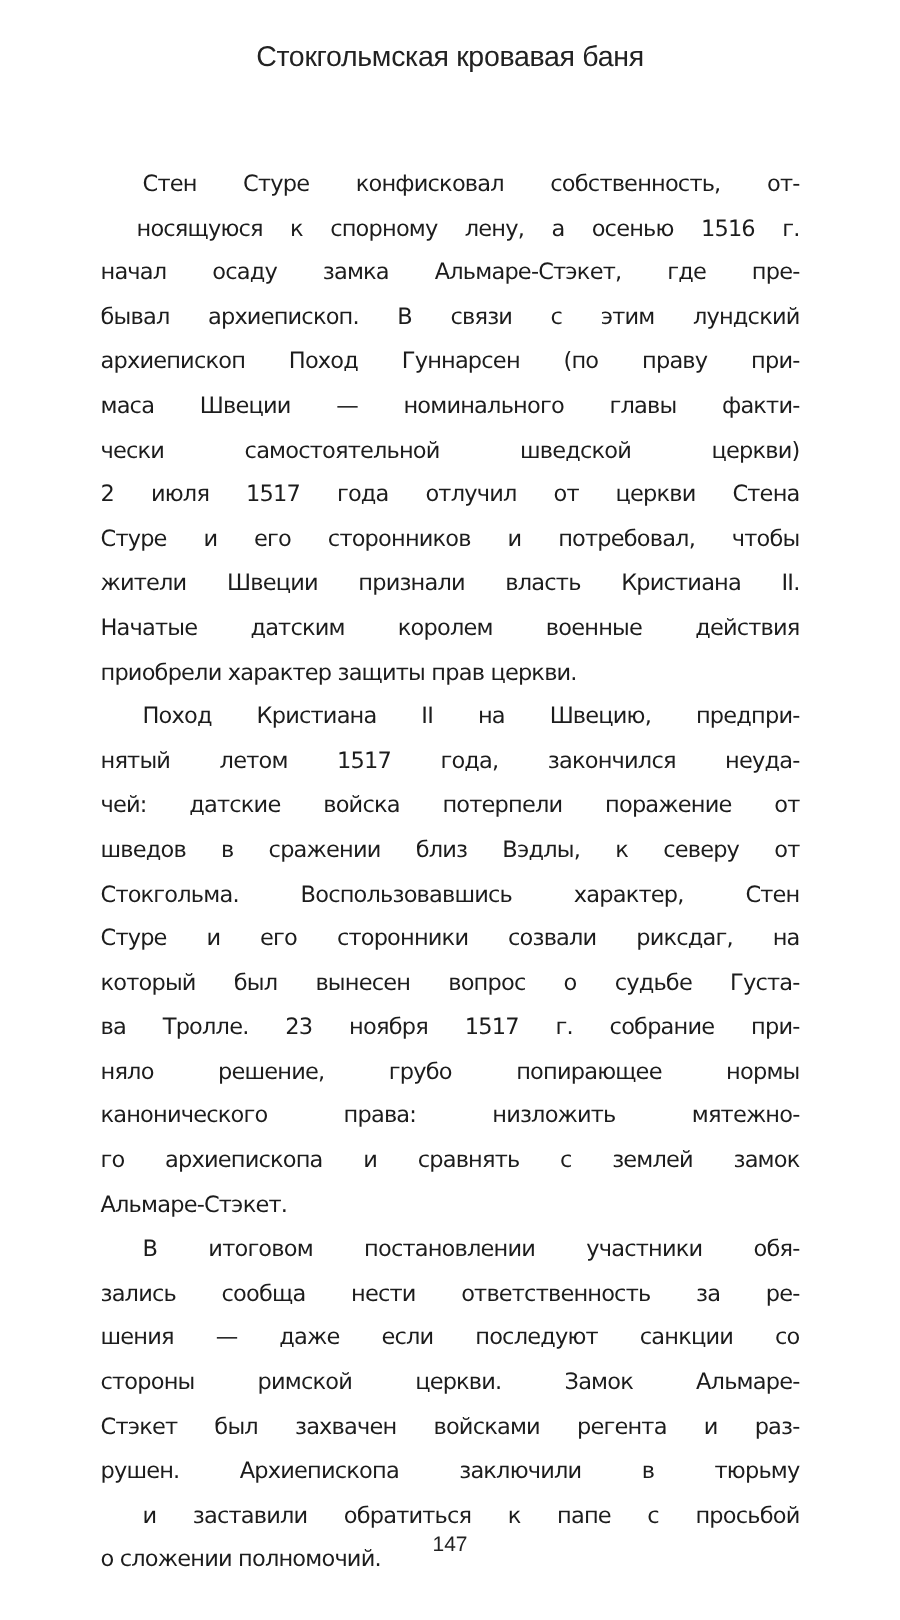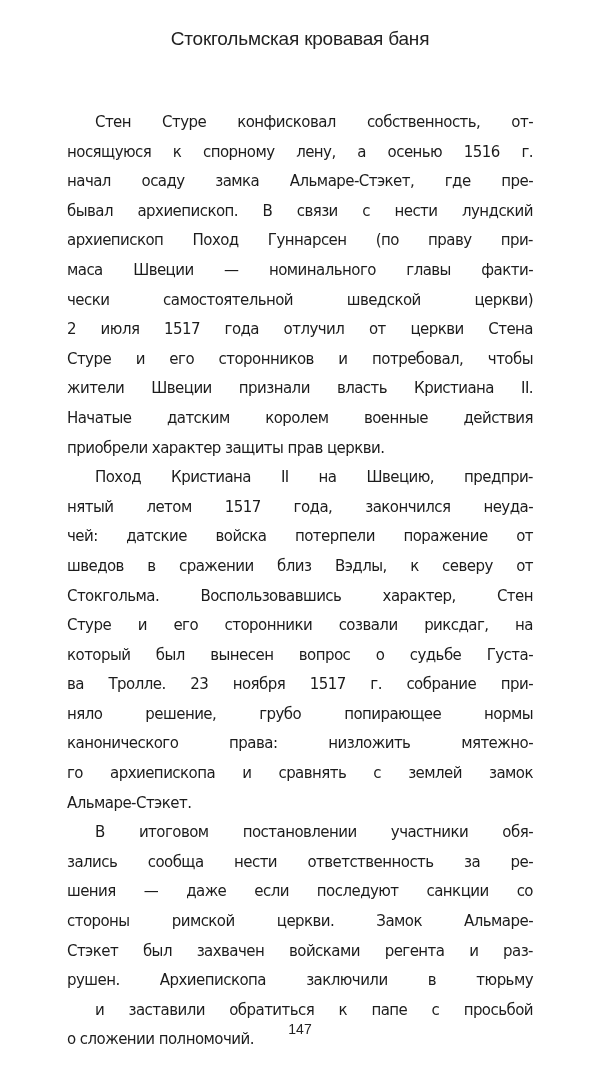--- a/index.html
+++ b/index.html
@@ -16,23 +16,23 @@
              font-family: "Liberation Sans", sans-serif; font-size: 14px; color: #222; }
   </style>
 </head>
 <body>
 
 <div class="running-head">Стокгольмская кровавая баня</div>
 
 <div class="body-text">
   <div>
     <span class="line indent" style="white-space: normal;">Стен Стуре конфисковал собственность, от-</span>
-    <span class="line" style="white-space: normal;">носящуюся к спорному лену, а осенью 1516 г.</span>
+    <span class="line" style="white-space: normal; margin-left: 24px;">носящуюся к спорному лену, а осенью 1516 г.</span>
     <span class="line" style="white-space: normal;">начал осаду замка Альмаре-Стэкет, где пре-</span>
-    <span class="line" style="white-space: normal;">бывал архиепископ. В связи с нести лундский</span>
+    <span class="line" style="white-space: normal;">бывал архиепископ. В связи с этим лундский</span>
     <span class="line" style="white-space: normal;">архиепископ Поход Гуннарсен (по праву при-</span>
     <span class="line" style="white-space: normal;">маса Швеции — номинального главы факти-</span>
     <span class="line" style="white-space: normal;">чески самостоятельной шведской церкви)</span>
     <span class="line" style="white-space: normal;">2 июля 1517 года отлучил от церкви Стена</span>
     <span class="line" style="white-space: normal;">Стуре и его сторонников и потребовал, чтобы</span>
     <span class="line" style="white-space: normal;">жители Швеции признали власть Кристиана II.</span>
     <span class="line" style="white-space: normal;">Начатые датским королем военные действия</span>
     <span class="line last" style="white-space: normal;">приобрели характер защиты прав церкви.</span>
   </div>
   <div>

